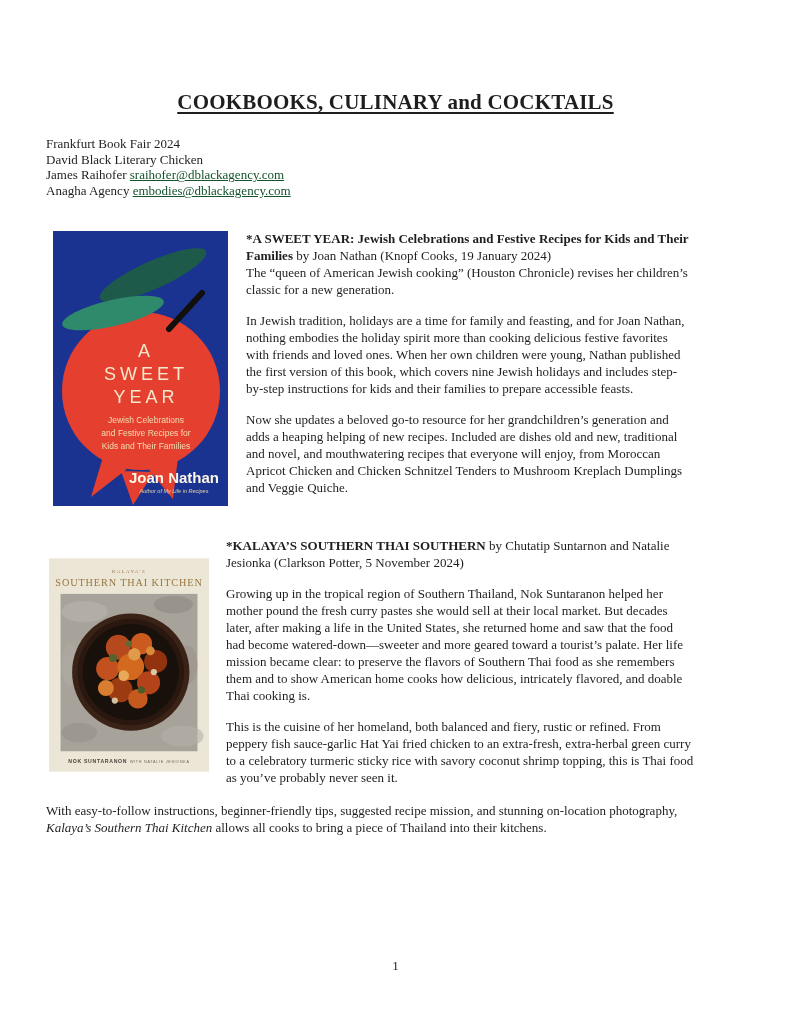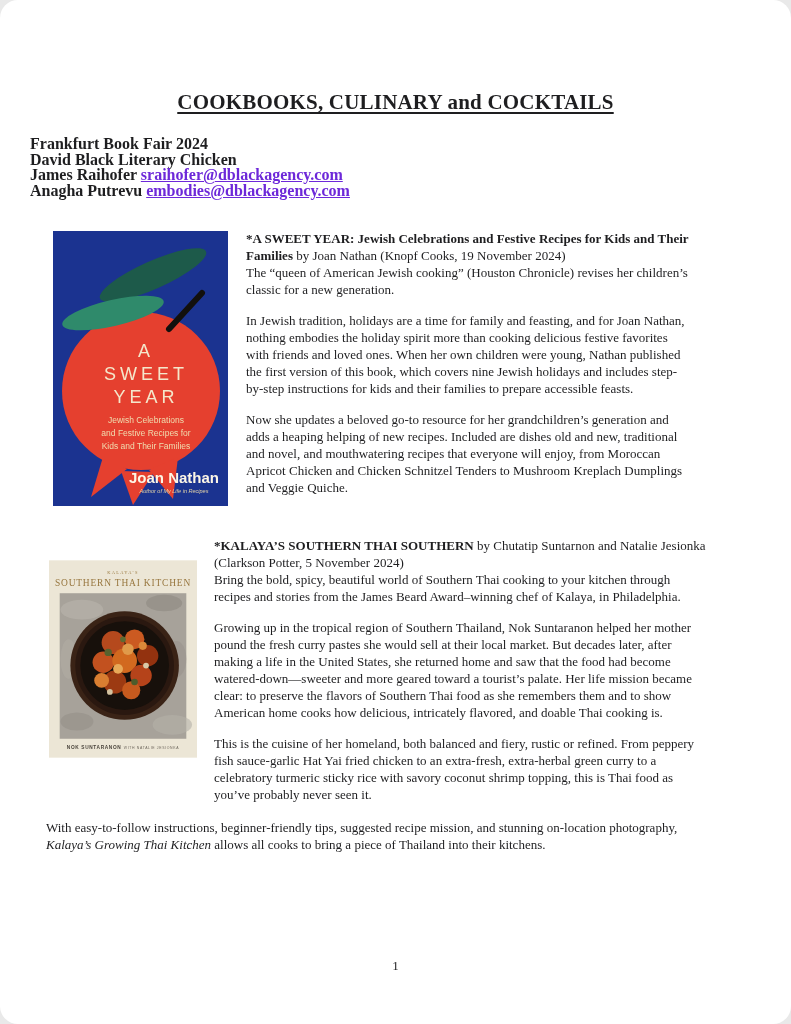--- a/index.html
+++ b/index.html
@@ -2,44 +2,43 @@
 <html><head>
 <meta charset="utf-8">
 <style>
   * { box-sizing: border-box; }
   html,body { margin:0; padding:0; background:#e9e9e9; }
   .page {
     position:relative; width:791px; height:1024px; margin:0 auto;
     background:#ffffff; color:#1e1e20;
     font-family:"Liberation Serif", serif;
     overflow:hidden;
-    border-radius:18px;
   }
   .doc-title {
     position:absolute; top:90px; left:0; width:100%;
     text-align:center; font-size:21px; font-weight:700; letter-spacing:0.2px;
   }
   .doc-title .underline { text-decoration:underline; text-underline-offset:3px; }
 
   .header-block {
-    position:absolute; left:30px; top:136px;
-    font-size:16px; line-height:15.7px;font-weight:bold;
+    position:absolute; left:46px; top:136px;
+    font-size:13px; line-height:15.7px;
   }
-  .email-link { color:#6d28d9; text-decoration:underline; cursor:pointer; }
+  .email-link { color:#14532d; text-decoration:underline; cursor:pointer; }
 
   .book-section {
     position:absolute; left:46px;
     font-size:13px; line-height:17px;
   }
   #book1 { top:230px; width:658px; }
   #book2 { top:537px; width:660px; }
 
   .cover-float { float:left; }
   #cover1 { width:175px; height:275px; margin:1px 18px 6px 7px; }
-  #cover2 { width:148px; height:240px; margin:2px 17px 10px 3px; }
+  #cover2 { width:160px; height:240px; margin:8px 17px 10px 3px; }
   .cover-float svg { display:block; width:100%; height:100%; }
 
   .book-heading { font-weight:700; }
   .book-heading .normal { font-weight:400; }
   .book-tagline { font-weight:400; }
   p.body-para { margin:14px 12px 0 0; }
   p.closing-para { margin:16px 0 0 0; }
   .italic { font-style:italic; }
 
   .page-number {
@@ -53,21 +52,21 @@
 <div class="page">
 
   <div class="doc-title">
     <span class="underline">COOKBOOKS, CULINARY and COCKTAILS</span>
   </div>
 
   <div class="header-block">
     <div>Frankfurt Book Fair 2024</div>
     <div>David Black Literary Chicken</div>
     <div><span>James Raihofer</span> <a class="email-link">sraihofer@dblackagency.com</a></div>
-    <div><span>Anagha Putrevu</span> <a class="email-link">embodies@dblackagency.com</a></div>
+    <div><span>Anagha Agency</span> <a class="email-link">embodies@dblackagency.com</a></div>
   </div>
 
   <div class="book-section" id="book1">
     <div class="cover-float" id="cover1">
       <svg viewBox="0 0 175 275" xmlns="http://www.w3.org/2000/svg">
         <rect x="0" y="0" width="175" height="275" fill="#1b3390"></rect>
 
         <circle cx="88" cy="160" r="79" fill="#e5402f"></circle>
 
         <polygon points="50,226 38,266 74,238" fill="#e5402f"></polygon>
@@ -89,21 +88,21 @@
         <text x="93" y="172" text-anchor="middle" font-family="Liberation Sans, sans-serif" font-size="18" letter-spacing="4" fill="#f4e7cb">YEAR</text>
 
         <text x="93" y="192" text-anchor="middle" font-family="Liberation Sans, sans-serif" font-size="8.5" fill="#f0ddb0">Jewish Celebrations</text>
         <text x="93" y="205" text-anchor="middle" font-family="Liberation Sans, sans-serif" font-size="8.5" fill="#f0ddb0">and Festive Recipes for</text>
         <text x="93" y="218" text-anchor="middle" font-family="Liberation Sans, sans-serif" font-size="8.5" fill="#f0ddb0">Kids and Their Families</text>
 
         <text x="121" y="252" text-anchor="middle" font-family="Liberation Sans, sans-serif" font-size="15" font-weight="600" fill="#fdf6e6">Joan Nathan</text>
         <text x="121" y="262" text-anchor="middle" font-family="Liberation Sans, sans-serif" font-size="5.5" font-style="italic" fill="#e6d5a8">Author of My Life in Recipes</text>
       </svg>
     </div>
-    <div class="book-heading"><span>*A SWEET YEAR: Jewish Celebrations and Festive Recipes for Kids and Their Families</span><span class="normal"> by Joan Nathan (Knopf Cooks, 19 November 2024)</span></div>
+    <div class="book-heading"><span>*A SWEET YEAR: Jewish Celebrations and Festive Recipes for Kids and Their Families</span><span class="normal"> by Joan Nathan (Knopf Cooks, 19 January 2024)</span></div>
     <div class="book-tagline">The “queen of American Jewish cooking” (Houston Chronicle) revises her children’s classic for a new generation.</div>
     <p class="body-para">In Jewish tradition, holidays are a time for family and feasting, and for Joan Nathan, nothing embodies the holiday spirit more than cooking delicious festive favorites with friends and loved ones. When her own children were young, Nathan published the first version of this book, which covers nine Jewish holidays and includes step-by-step instructions for kids and their families to prepare accessible feasts.</p>
     <p class="body-para">Now she updates a beloved go-to resource for her grandchildren’s generation and adds a heaping helping of new recipes. Included are dishes old and new, traditional and novel, and mouthwatering recipes that everyone will enjoy, from Moroccan Apricot Chicken and Chicken Schnitzel Tenders to Mushroom Kreplach Dumplings and Veggie Quiche.</p>
   </div>
 
   <div class="book-section" id="book2">
     <div class="cover-float" id="cover2">
       <svg viewBox="0 0 180 240" xmlns="http://www.w3.org/2000/svg">
         <rect x="0" y="0" width="180" height="240" fill="#ece6d6"></rect>
         <text x="90" y="17" text-anchor="middle" font-family="Liberation Serif, serif" font-size="5.5" letter-spacing="1.5" fill="#9d7d45">KALAYA’S</text>
@@ -136,21 +135,20 @@
         <circle cx="72" cy="112" r="4.5" fill="#57622e"></circle>
         <circle cx="104" cy="148" r="4" fill="#4e5c2b"></circle>
         <circle cx="90" cy="96" r="3.5" fill="#5d6a33"></circle>
         <circle cx="118" cy="128" r="3.5" fill="#d9c9a8"></circle>
         <circle cx="74" cy="160" r="3.5" fill="#d3c2a0"></circle>
 
         <text x="90" y="230" text-anchor="middle" font-family="Liberation Sans, sans-serif" font-size="5.8" letter-spacing="0.8" fill="#4a443c"><tspan font-weight="bold">NOK SUNTARANON</tspan><tspan dx="3" font-size="4.2" fill="#6e675d">WITH NATALIE JESIONKA</tspan></text>
       </svg>
     </div>
     <div class="book-heading"><span>*KALAYA’S SOUTHERN THAI SOUTHERN</span><span class="normal"> by Chutatip Suntarnon and Natalie Jesionka (Clarkson Potter, 5 November 2024)</span></div>
-    <div class="book-tagline">Bring the bold, spicy, beautiful world of Southern Thai cooking to your kitchen through recipes and stories from the James Beard Award–winning chef of Kalaya, in Philadelphia.</div>
     <p class="body-para">Growing up in the tropical region of Southern Thailand, Nok Suntaranon helped her mother pound the fresh curry pastes she would sell at their local market. But decades later, after making a life in the United States, she returned home and saw that the food had become watered-down—sweeter and more geared toward a tourist’s palate. Her life mission became clear: to preserve the flavors of Southern Thai food as she remembers them and to show American home cooks how delicious, intricately flavored, and doable Thai cooking is.</p>
     <p class="body-para">This is the cuisine of her homeland, both balanced and fiery, rustic or refined. From peppery fish sauce-garlic Hat Yai fried chicken to an extra-fresh, extra-herbal green curry to a celebratory turmeric sticky rice with savory coconut shrimp topping, this is Thai food as you’ve probably never seen it.</p>
-    <p class="closing-para"><span>With easy-to-follow instructions, beginner-friendly tips, suggested recipe mission, and stunning on-location photography, </span><span class="italic">Kalaya’s Growing Thai Kitchen</span><span> allows all cooks to bring a piece of Thailand into their kitchens.</span></p>
+    <p class="closing-para"><span>With easy-to-follow instructions, beginner-friendly tips, suggested recipe mission, and stunning on-location photography, </span><span class="italic">Kalaya’s Southern Thai Kitchen</span><span> allows all cooks to bring a piece of Thailand into their kitchens.</span></p>
   </div>
 
   <div class="page-number">1</div>
 
 </div>
 
 </body></html>

